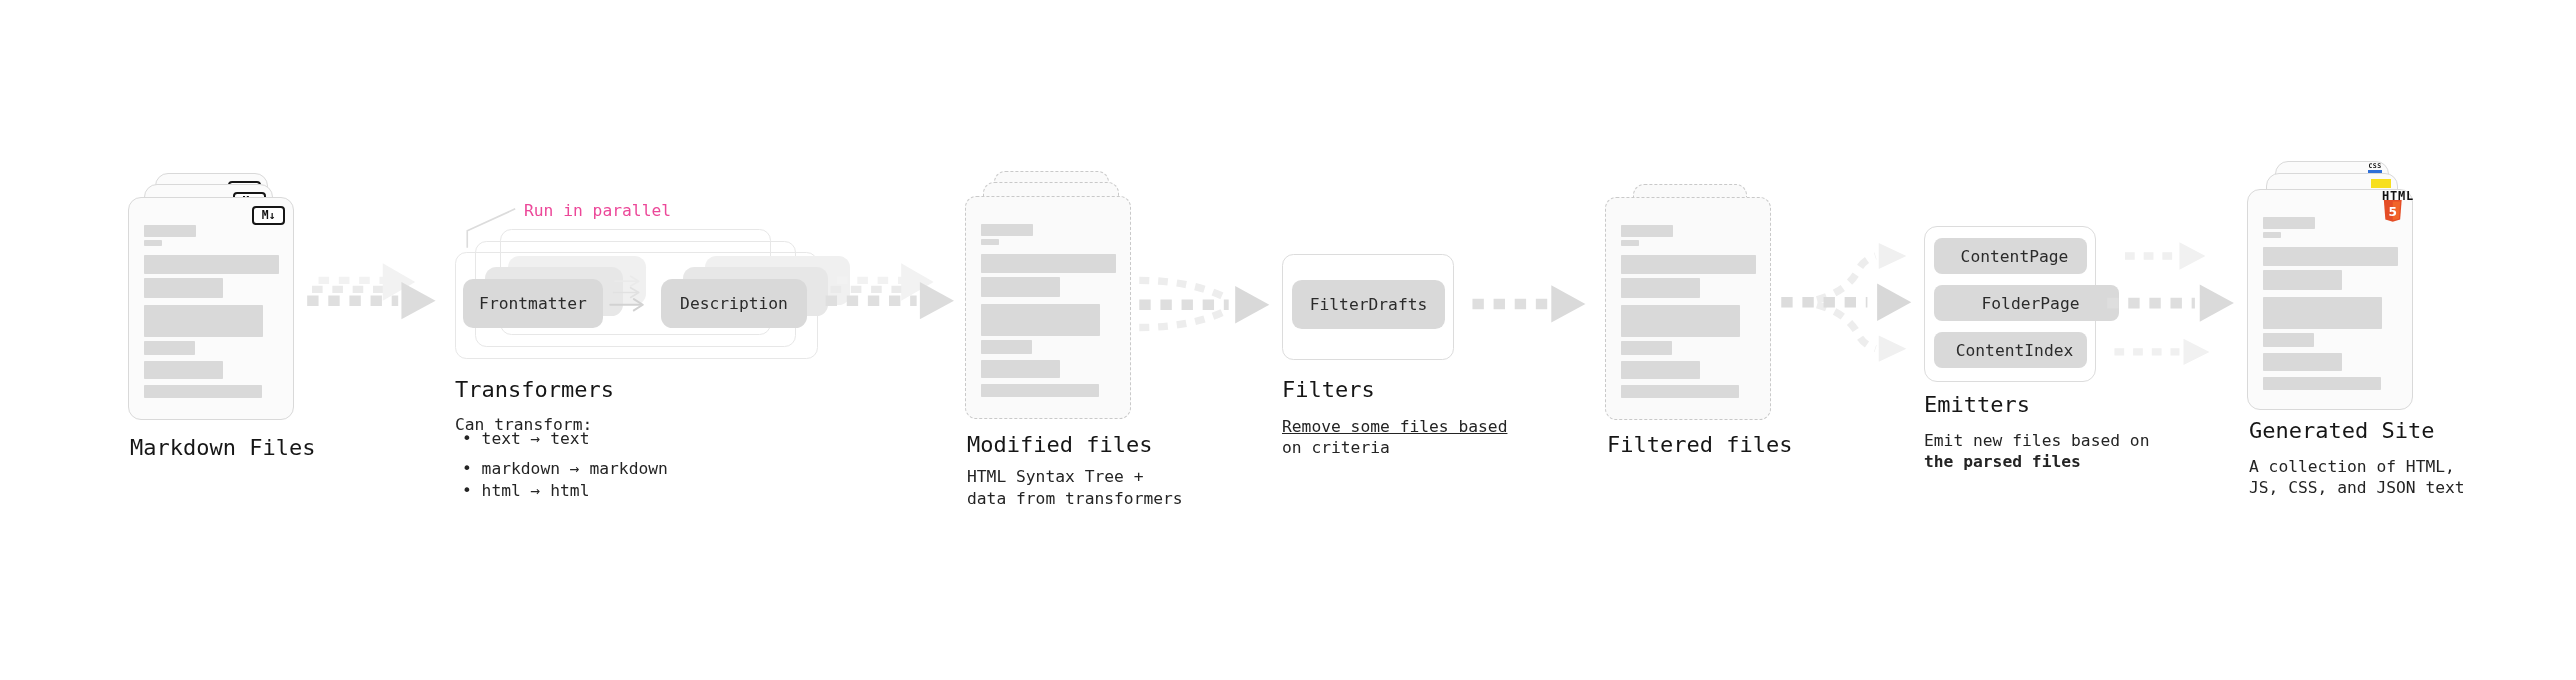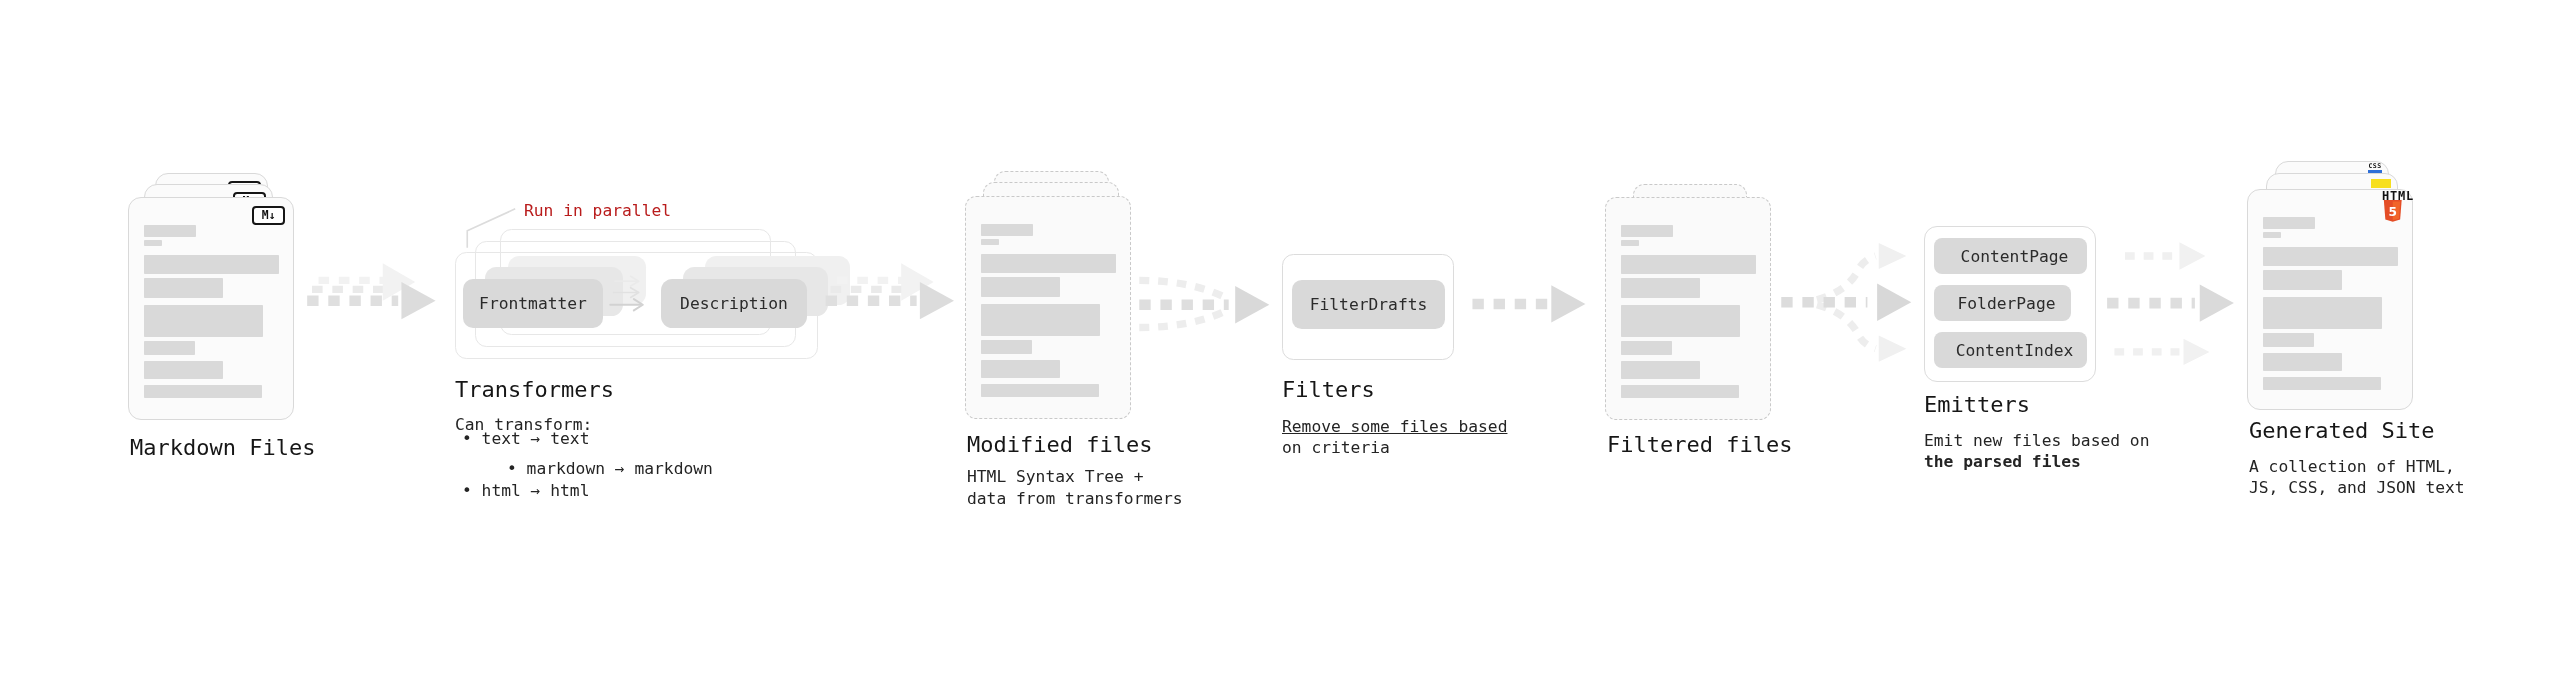--- a/index.html
+++ b/index.html
@@ -14,21 +14,21 @@
   .b1{top:27px;width:52px;height:12.2px} .b2{top:42px;width:18.7px;height:5.7px}
   .b3{top:57px;width:135px;height:18.7px} .b4{top:80px;width:79px;height:19.5px}
   .b5{top:107px;width:119px;height:32px} .b6{top:143px;width:51px;height:14px}
   .b7{top:163px;width:79px;height:18px} .b8{top:187px;width:118px;height:13px}
   .md-badge{ position:absolute; top:6.5px; right:6.5px; width:32.5px; height:18.7px;
     border:2.4px solid #161616; border-radius:4.1px; background:#fff;
     display:flex; align-items:center; justify-content:center;
     font-size:11.4px; font-weight:bold; color:#111; }
   .stage-label{ position:absolute; font-size:22px; color:#161616; white-space:nowrap; }
   .caption{ position:absolute; font-size:16.3px; line-height:21px; color:#242424; white-space:nowrap; }
-  .note{ position:absolute; font-size:16.3px; color:#b91c1c; white-space:nowrap; }
+  .note{ position:absolute; font-size:16.3px; color:#ec4899; white-space:nowrap; }
   .ghost-box{ position:absolute; border:1.6px solid #e7e7e7; border-radius:11.4px; background:transparent; }
   .pill{ position:absolute; background:#d9d9d9; border-radius:11.4px;
     display:flex; align-items:center; justify-content:center;
     font-size:16.3px; color:#2b2b2b; white-space:nowrap; }
   .pill.ghost1{ background:#e7e7e7; }
   .pill.ghost2{ background:#f0f0f0; }
   .panel{ position:absolute; background:#ffffff; border:1.6px solid #dcdcdc; border-radius:12.2px; }
   .epill{ border-radius:8.1px;padding-left:8px; }
   .overlay{ position:absolute; left:0; top:0; pointer-events:none; }
   .css-badge{ position:absolute; left:2366px; top:163px; width:18px; text-align:center; }
@@ -78,21 +78,21 @@
     <span>Frontmatter</span>
   </div>
 <div class="pill" style="left:661px;top:279px;width:146px;height:49px;">
     <span>Description</span>
   </div>
 
 <div class="note" style="left:524px;top:201px;">Run in parallel</div>
 <div class="stage-label" style="left:455px;top:377px;">Transformers</div>
 <div class="caption" style="left:455px;top:414px;">Can transform:</div>
 <div class="caption" style="left:462px;top:428px;">• text → text</div>
-<div class="caption" style="left:462px;top:458px;margin-left:45px;">• markdown → markdown</div>
+<div class="caption" style="left:462px;top:458px;">• markdown → markdown</div>
 <div class="caption" style="left:462px;top:480px;">• html → html</div>
 
 <div class="doc dashed" style="left:994px;top:171px;width:115px;height:223px;"></div>
 <div class="doc dashed" style="left:983px;top:182px;width:136px;height:223px;"></div>
 <div class="doc dashed" style="left:965px;top:196px;width:166px;height:223px;">
   <div class="bar b1"></div>
   <div class="bar b2"></div>
   <div class="bar b3"></div>
   <div class="bar b4"></div>
   <div class="bar b5"></div>
@@ -122,21 +122,21 @@
   <div class="bar b6"></div>
   <div class="bar b7"></div>
   <div class="bar b8"></div>
 </div>
 <div class="stage-label" style="left:1607px;top:432px;">Filtered files</div>
 
 <div class="panel" style="left:1924px;top:226px;width:172px;height:156px;border-radius:13px;"></div>
 <div class="pill epill" style="left:1934px;top:238px;width:153px;height:36px;">
     <span>ContentPage</span>
   </div>
-<div class="pill epill" style="left:1934px;top:285px;width:137px;height:36px;">
+<div class="pill epill" style="left:1934px;top:285px;width:185px;height:36px;">
     <span>FolderPage</span>
   </div>
 <div class="pill epill" style="left:1934px;top:332px;width:153px;height:36px;">
     <span>ContentIndex</span>
   </div>
 <div class="stage-label" style="left:1924px;top:392px;">Emitters</div>
 <div class="caption" style="left:1924px;top:430px;">Emit new files based on</div>
 <div class="caption" style="left:1924px;top:451px;font-weight:bold;">the parsed files</div>
 
 <div class="doc" style="left:2275px;top:161px;width:114px;height:221px;"></div>

